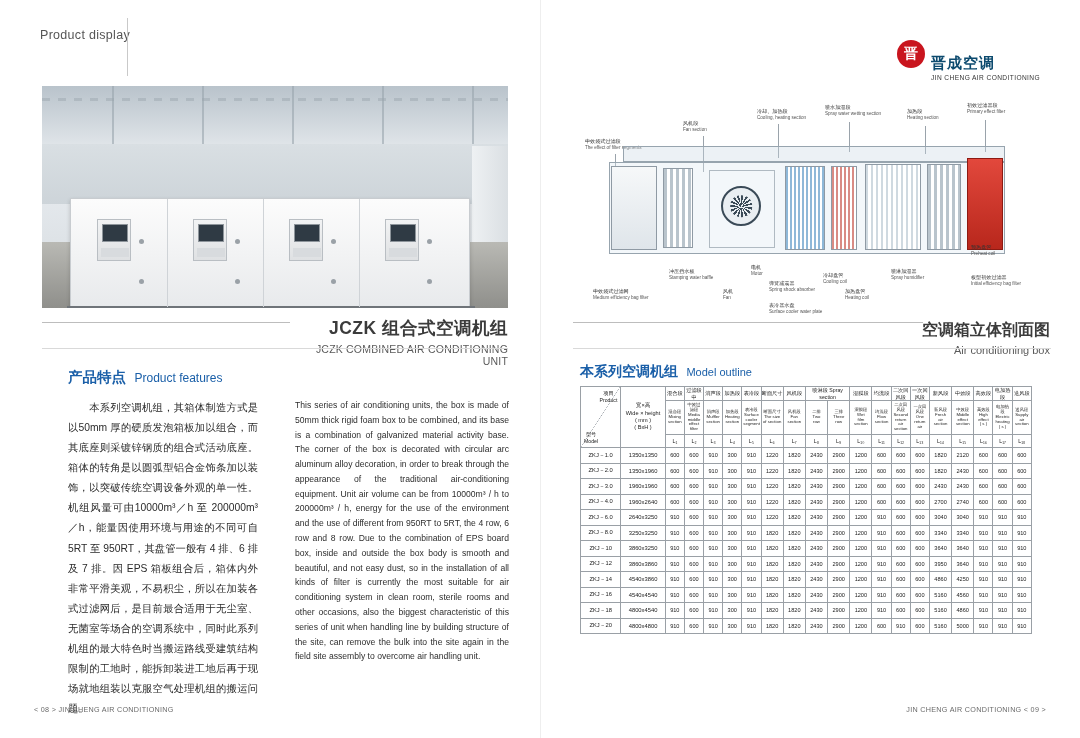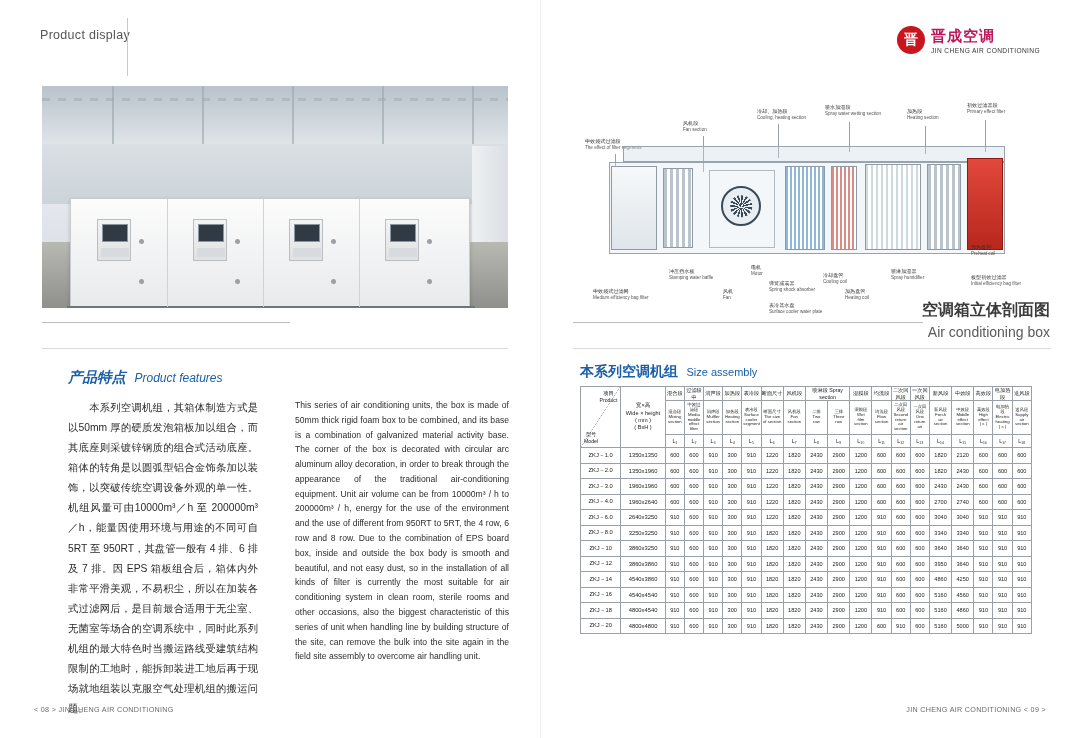--- a/index.html
+++ b/index.html
@@ -95,21 +95,21 @@
   .title-block { position:absolute; left:300px; top:316px; width:208px; text-align:right; }
   .title-block .cn { font-size:17.5px; font-weight:bold; color:#3b3b3b; letter-spacing:.5px;}
   .title-block .en { font-size:10.5px; color:#5a5a5a; margin-top:3px; letter-spacing:.2px;}
   .title-rule {
     position:absolute; left:42px; top:322px; width:248px; height:1px; background:#bdbdbd;
   }
   .title-rule2 {
     position:absolute; left:42px; top:348px; width:466px; height:1px; background:#d9d9d9;
   }
 
-  .features-head { position:absolute; left:68px; top:368px;font-style:italic; }
+  .features-head { position:absolute; left:68px; top:368px; }
   .features-head .cn { font-size:14.5px; font-weight:bold; color:#1a5fa8; }
   .features-head .en { font-size:12px; color:#1a5fa8; margin-left:4px; }
 
   .col-cn {
     position:absolute; left:68px; top:398px; width:190px;
     font-size:10.3px; line-height:1.95; color:#2a2a2a; text-align:justify;
   }
   .col-en {
     position:absolute; left:295px; top:398px; width:214px;
     font-size:8.6px; line-height:1.72; color:#2d2d2d; text-align:justify;
@@ -122,21 +122,21 @@
 
   
   .right-page { position:absolute; left:545px; top:0; width:535px; height:738px; }
 
   .logo-wrap { position:absolute; right:40px; top:26px; display:flex; align-items:center; }
   .logo-mark {
     width:28px; height:28px; border-radius:50%; background:#c9151e;
     color:#fff; font-size:14px; font-weight:bold; display:flex;
     align-items:center; justify-content:center; margin-right:6px;
   }
-  .logo-txt .cn { font-size:15px; font-weight:bold; color:#be185d; letter-spacing:1px; }
+  .logo-txt .cn { font-size:15px; font-weight:bold; color:#0c4a6e; letter-spacing:1px;margin-top:28px; }
   .logo-txt .en { font-size:6.6px; color:#333; letter-spacing:.4px; margin-top:1px; }
 
   .diagram {
     position:absolute; left:28px; top:92px; width:478px; height:228px;
     background:#ffffff;
   }
   .diagram .box3d { position:absolute; left:36px; top:48px; width:396px; height:130px; }
   .d-face {
     position:absolute; border:1px solid #8f9aa4;
   }
@@ -158,23 +158,23 @@
     transform:translate(-50%,-50%); border-radius:50%;
     background:repeating-conic-gradient(#3a4a57 0deg 12deg, #e9eef2 12deg 24deg);
   }
   .lead { position:absolute; background:#9aa3ab; }
   .dlabel {
     position:absolute; font-size:4.6px; line-height:1.35; color:#333; width:64px;
   }
   .dlabel .cn { font-size:5.1px; }
   .dlabel .en { color:#555; }
 
-  .dia-title { position:absolute; right:30px; top:300px; text-align:right; }
+  .dia-title { position:absolute; right:30px; top:320px; text-align:right; }
   .dia-title .cn { font-size:16px; font-weight:bold; color:#3b3b3b; }
-  .dia-title .en { font-size:14px; color:#5a5a5a; margin-top:3px; }
+  .dia-title .en { font-size:11px; color:#5a5a5a; margin-top:3px; }
   .dia-rule { position:absolute; left:28px; top:322px; width:350px; height:1px; background:#bdbdbd; }
   .dia-rule2 { position:absolute; left:28px; top:348px; width:478px; height:1px; background:#d9d9d9; }
 
   .table-head { position:absolute; left:35px; top:362px; }
   .table-head .cn { font-size:14px; font-weight:bold; color:#1a5fa8; }
   .table-head .en { font-size:11px; color:#1a5fa8; margin-left:4px; }
 
   table.sizes {
     position:absolute; left:35px; top:386px; width:452px;
     border-collapse:collapse; table-layout:fixed;
@@ -254,20 +254,22 @@
         <div class="knob" style="left:356px; top:40px"></div>
         <div class="knob" style="left:68px; top:80px"></div>
         <div class="knob" style="left:164px; top:80px"></div>
         <div class="knob" style="left:260px; top:80px"></div>
         <div class="knob" style="left:356px; top:80px"></div>
       </div>
     </div>
 
     <div class="title-rule"></div>
     <div class="title-block">
+      <div class="cn">JCZK 组合式空调机组</div>
+      <div class="en">JCZK COMBINED AIR CONDITIONING UNIT</div>
     </div>
     <div class="title-rule2"></div>
 
     <div class="features-head">
       <span class="cn">产品特点</span>
       <span class="en">Product features</span>
     </div>
 
     <div class="col-cn">　　本系列空调机组，其箱体制造方式是以50mm 厚的硬质发泡箱板加以组合，而其底座则采镀锌钢质的组合式活动底座。箱体的转角是以圆弧型铝合金饰条加以装饰，以突破传统空调设备外观的单一性。机组风量可由10000m³／h 至 200000m³／h，能量因使用环境与用途的不同可自 5RT 至 950RT，其盘管一般有 4 排、6 排及 7 排。因 EPS 箱板组合后，箱体内外非常平滑美观，不易积尘，所以在加装各式过滤网后，是目前最合适用于无尘室、无菌室等场合的空调系统中，同时此系列机组的最大特色时当搬运路线受建筑结构限制的工地时，能拆卸装进工地后再于现场就地组装以克服空气处理机组的搬运问题。</div>
     <div class="col-en">This series of air conditioning units, the box is made of 50mm thick rigid foam box to be combined, and its base is a combination of galvanized material activity base. The corner of the box is decorated with circular arc aluminum alloy decoration, in order to break through the appearance of the traditional air-conditioning equipment. Unit air volume can be from 10000m³ / h to 200000m³ / h, energy for the use of the environment and the use of different from 950RT to 5RT, the 4 row, 6 row and 8 row. Due to the combination of EPS board box, inside and outside the box body is smooth and beautiful, and not easy dust, so in the installation of all kinds of filter is currently the most suitable for air conditioning system in clean room, sterile rooms and other occasions, also the biggest characteristic of this series of unit when handling line by building structure of the site, can remove the bulk into the site again in the field site assembly to overcome air handling unit.</div>
@@ -392,21 +394,21 @@
 
     <div class="dia-rule"></div>
     <div class="dia-title">
       <div class="cn">空调箱立体剖面图</div>
       <div class="en">Air conditioning box</div>
     </div>
     <div class="dia-rule2"></div>
 
     <div class="table-head">
       <span class="cn">本系列空调机组</span>
-      <span class="en">Size assembly</span>
+      <span class="en">Model outline</span>
     </div>
 
     <table class="sizes">
       <colgroup>
         <col style="width:40px">
           <col style="width:44px">
         <col style="width:19px">
           <col style="width:19px">
           <col style="width:19px">
           <col style="width:19px">

